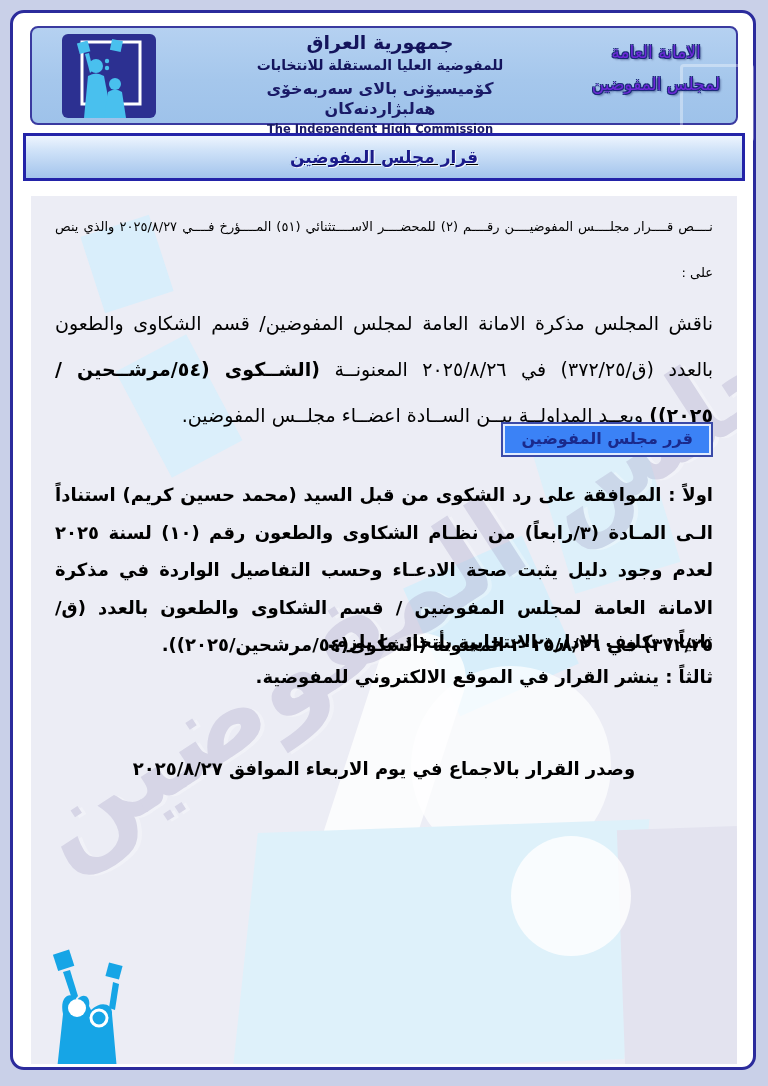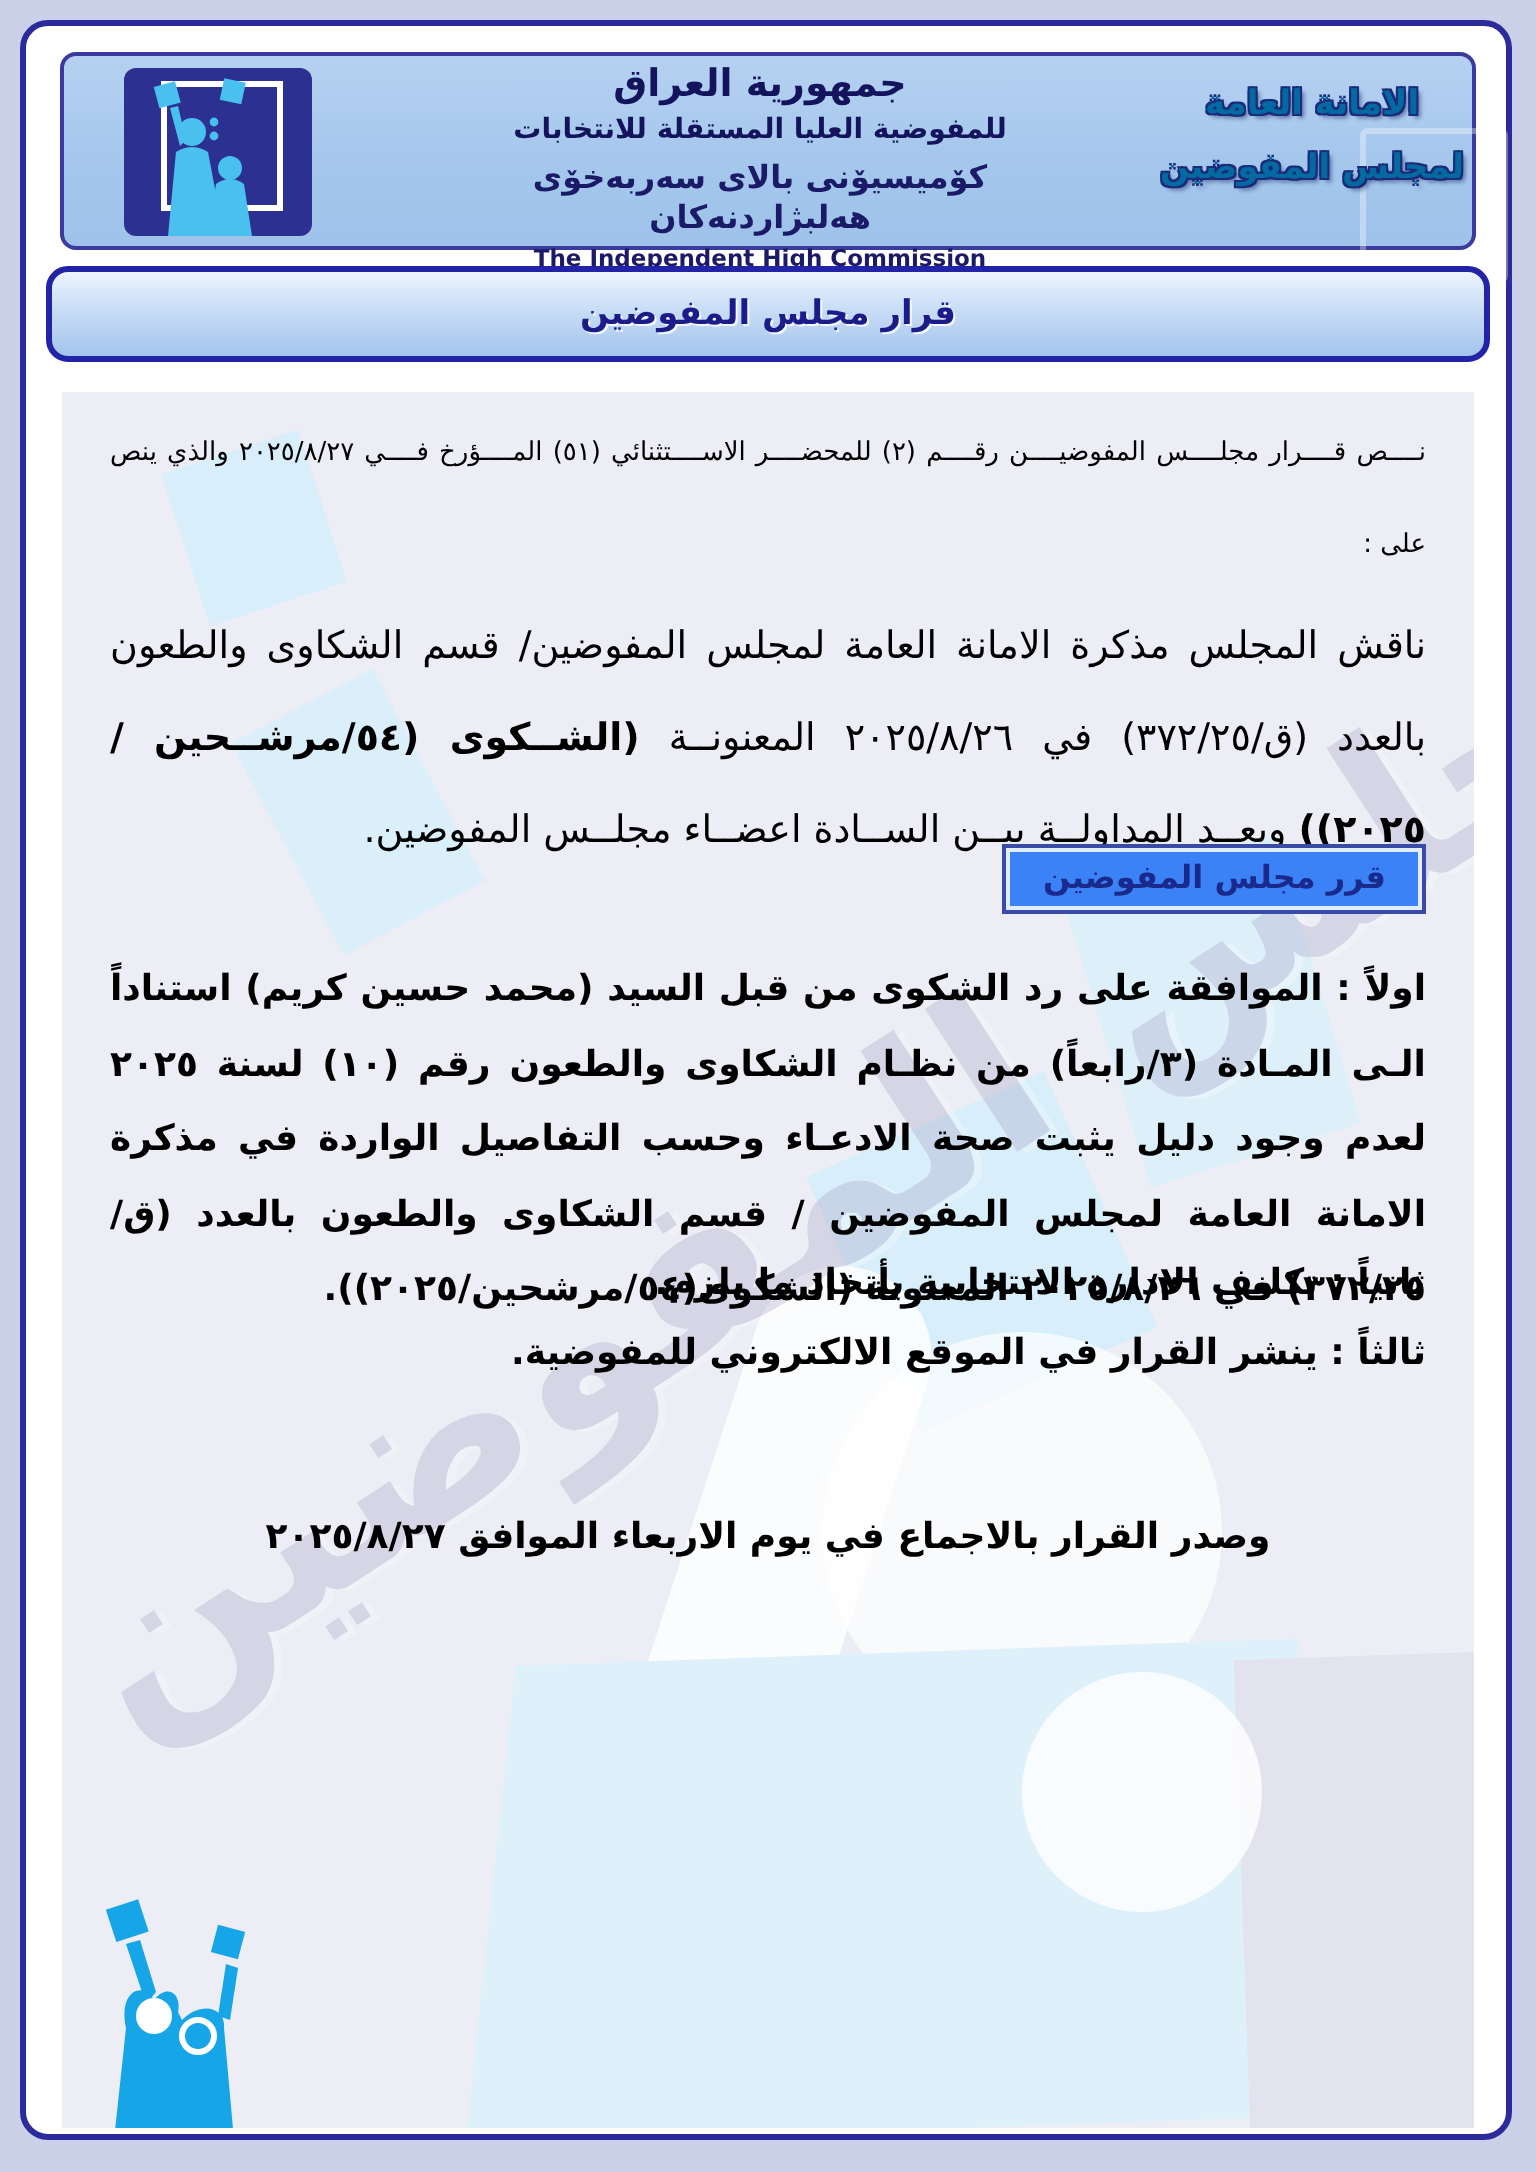--- a/index.html
+++ b/index.html
@@ -33,30 +33,30 @@
     text-align:center; color:#14145c; line-height:1.25;
   }
   .hc-callig1 { font-size:19px; font-weight:bold; }
   .hc-callig2 { font-size:14px; font-weight:bold; margin-top:2px; }
   .hc-kurdish { font-size:16px; font-weight:bold; margin-top:5px; color:#1a1a66; }
   .hc-english { font-size:11.5px; font-weight:bold; margin-top:3px; color:#1a1a66; direction:ltr; }
   .header-right {
     position:absolute; left:578px; top:42px; width:156px; text-align:center;
   }
   .header-right div {
-    font-size:17px; font-weight:bold; color:#0369a1; margin-bottom:12px;
+    font-size:17px; font-weight:normal; color:#6d28d9; margin-bottom:12px;
     text-shadow:-1px -1px 0 #1c2a7a, 1px -1px 0 #1c2a7a, -1px 1px 0 #1c2a7a,
                  1px 1px 0 #1c2a7a, 2px 2px 2px rgba(20,30,90,0.5);
   }
   
   .title-bar {
     position:absolute; left:23px; top:133px; width:722px; height:48px;
     background:linear-gradient(180deg,#eef5fe 0%, #cfe2f8 35%, #a3c4ec 100%);
-    border:3px solid #2323a8; border-radius:11px;
-    display:flex; align-items:center; justify-content:center;
+    border:3px solid #2323a8; border-radius:0;
+    display:flex; align-items:center; justify-content:center;text-decoration:underline;
   }
   .title-bar span {
     font-size:17px; font-weight:bold; color:#1b1b8a; letter-spacing:1px;
     text-shadow:1px 1px 0 rgba(255,255,255,0.8);
   }
   
   .content {
     position:absolute; left:31px; top:196px; width:706px; height:868px;
     background:#ecedf5; overflow:hidden;
   }

